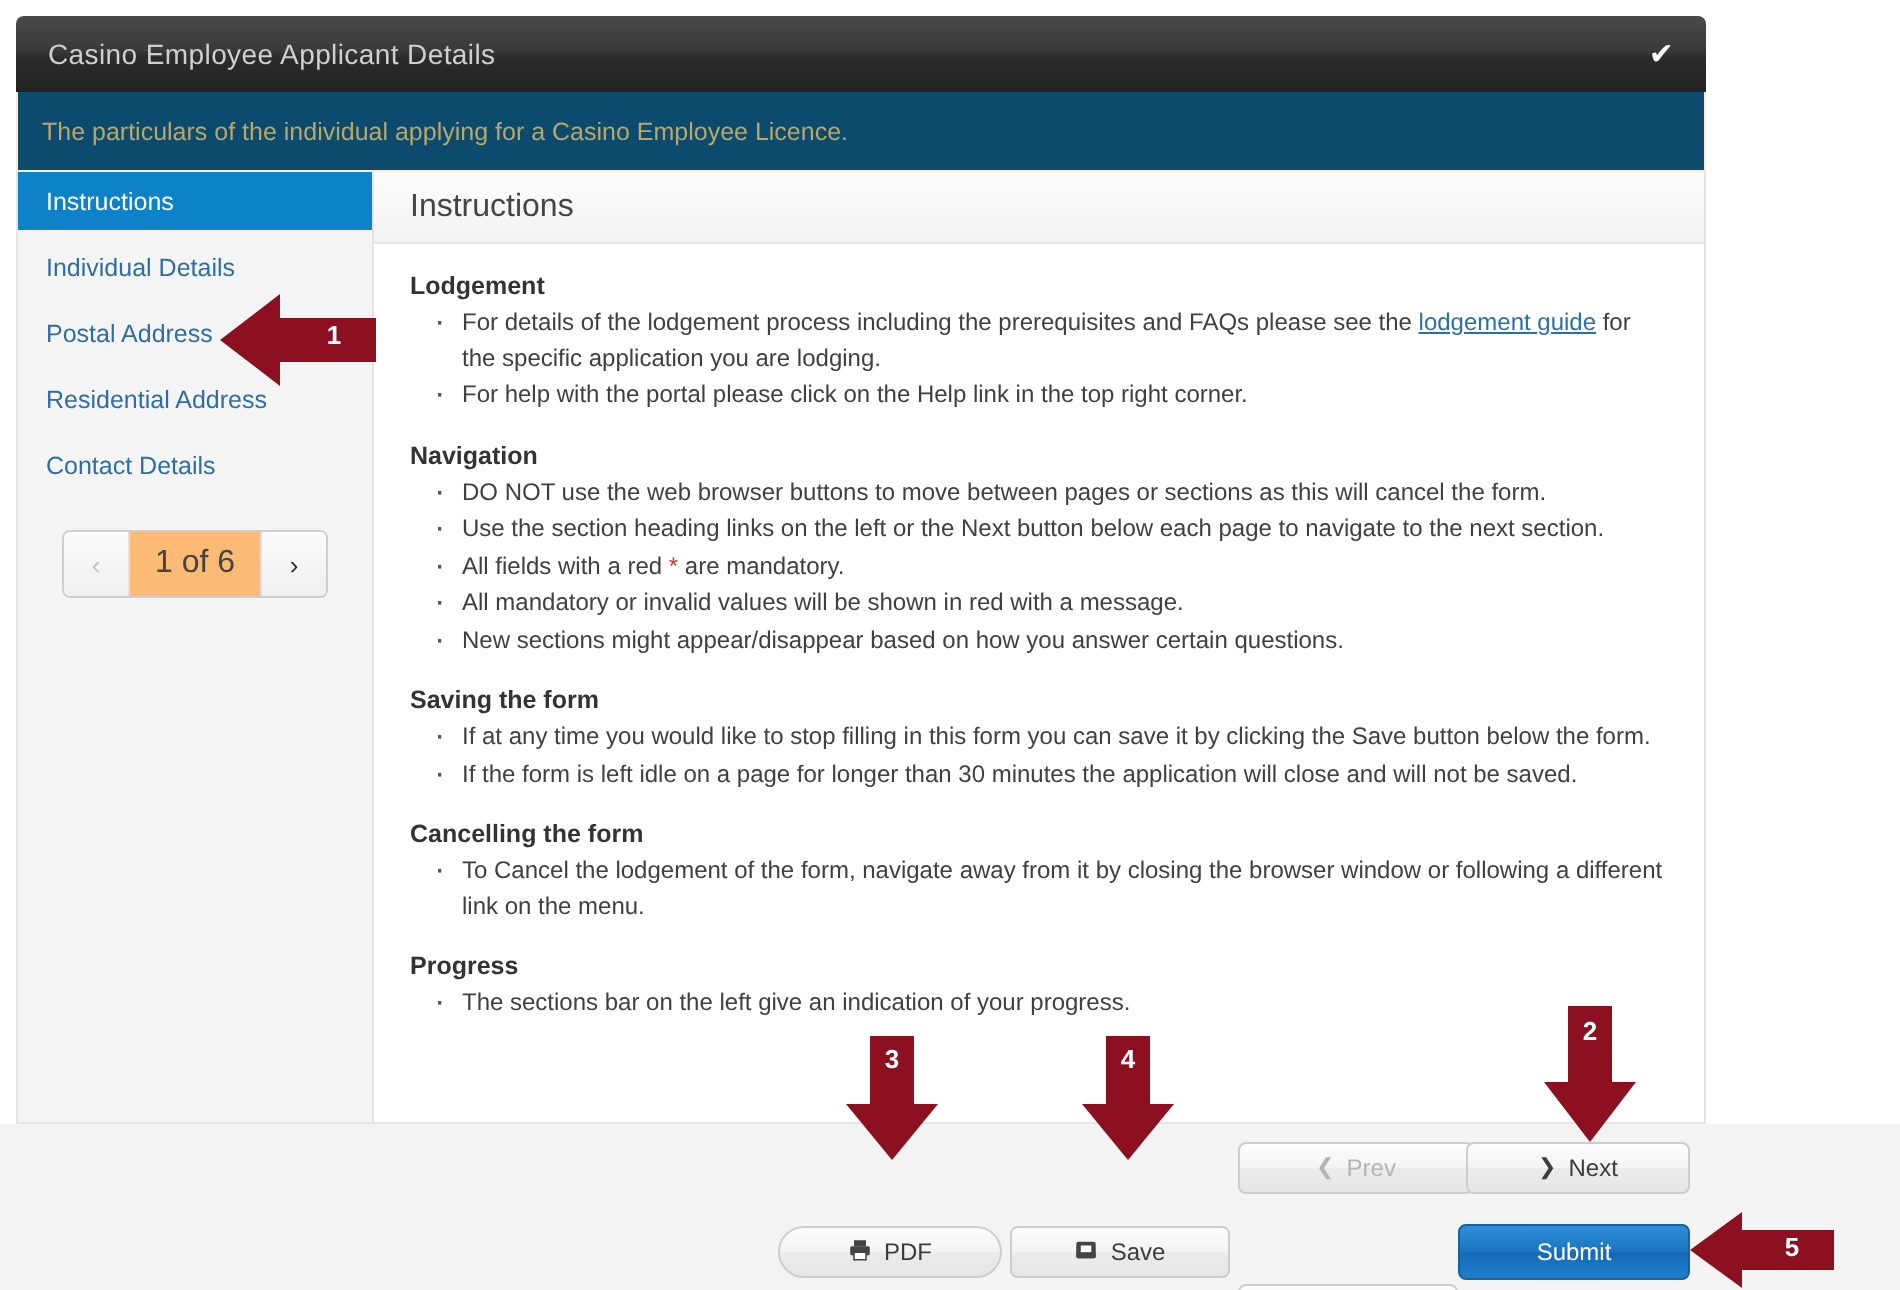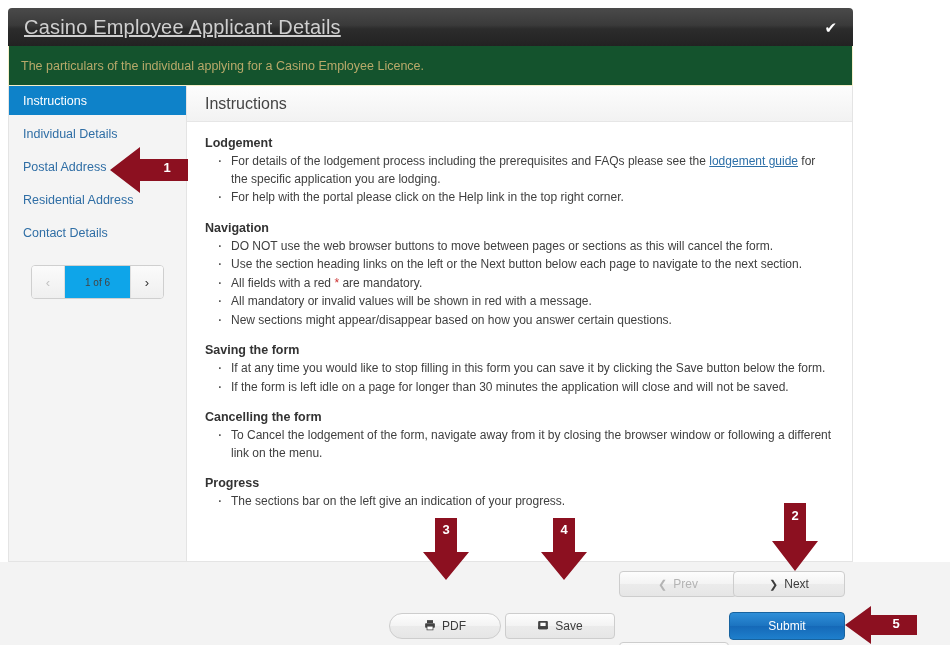--- a/index.html
+++ b/index.html
@@ -31,33 +31,32 @@
     background: linear-gradient(to bottom, #4a4a4a 0%, #3a3a3a 45%, #2c2c2c 55%, #222222 100%);
     border-radius: 4px 4px 0 0;
     display: flex;
     align-items: center;
     justify-content: space-between;
     padding: 0 16px;
     box-sizing: border-box;
   }
   .titlebar-title {
     color: #cfcfcf;
-    font-size: 20px;
+    font-size: 14px;
     letter-spacing: .2px;
-    text-decoration: underline;
   }
   .titlebar-check {
     color: #ffffff;
     font-size: 15px;
     line-height: 1;
   }
 
   
   .notice {
-    background: #14532d;
+    background: #0c4a6e;
     border: 1px solid #f5eec8;
     border-top: none;
     height: 40px;
     display: flex;
     align-items: center;
     padding: 0 12px;
     box-sizing: border-box;
   }
   .notice-text {
     color: #b8a96a;
@@ -121,23 +120,23 @@
     font-size: 13px;
     cursor: pointer;
   }
   .pager-btn.prev { color: #c2c2c2; border-right: 1px solid #dedede; }
   .pager-btn.next { color: #333333; border-left: 1px solid #dedede; }
   .pager-label {
     flex: 1;
     display: flex;
     align-items: center;
     justify-content: center;
-    font-size: 10px;
+    font-size: 16px;
     color: #444;
-    background: #0ea5e9;
+    background: #fdba74;
   }
 
   
   .content {
     flex: 1;
     background: #ffffff;
     box-sizing: border-box;
   }
   .content-head {
     height: 36px;

